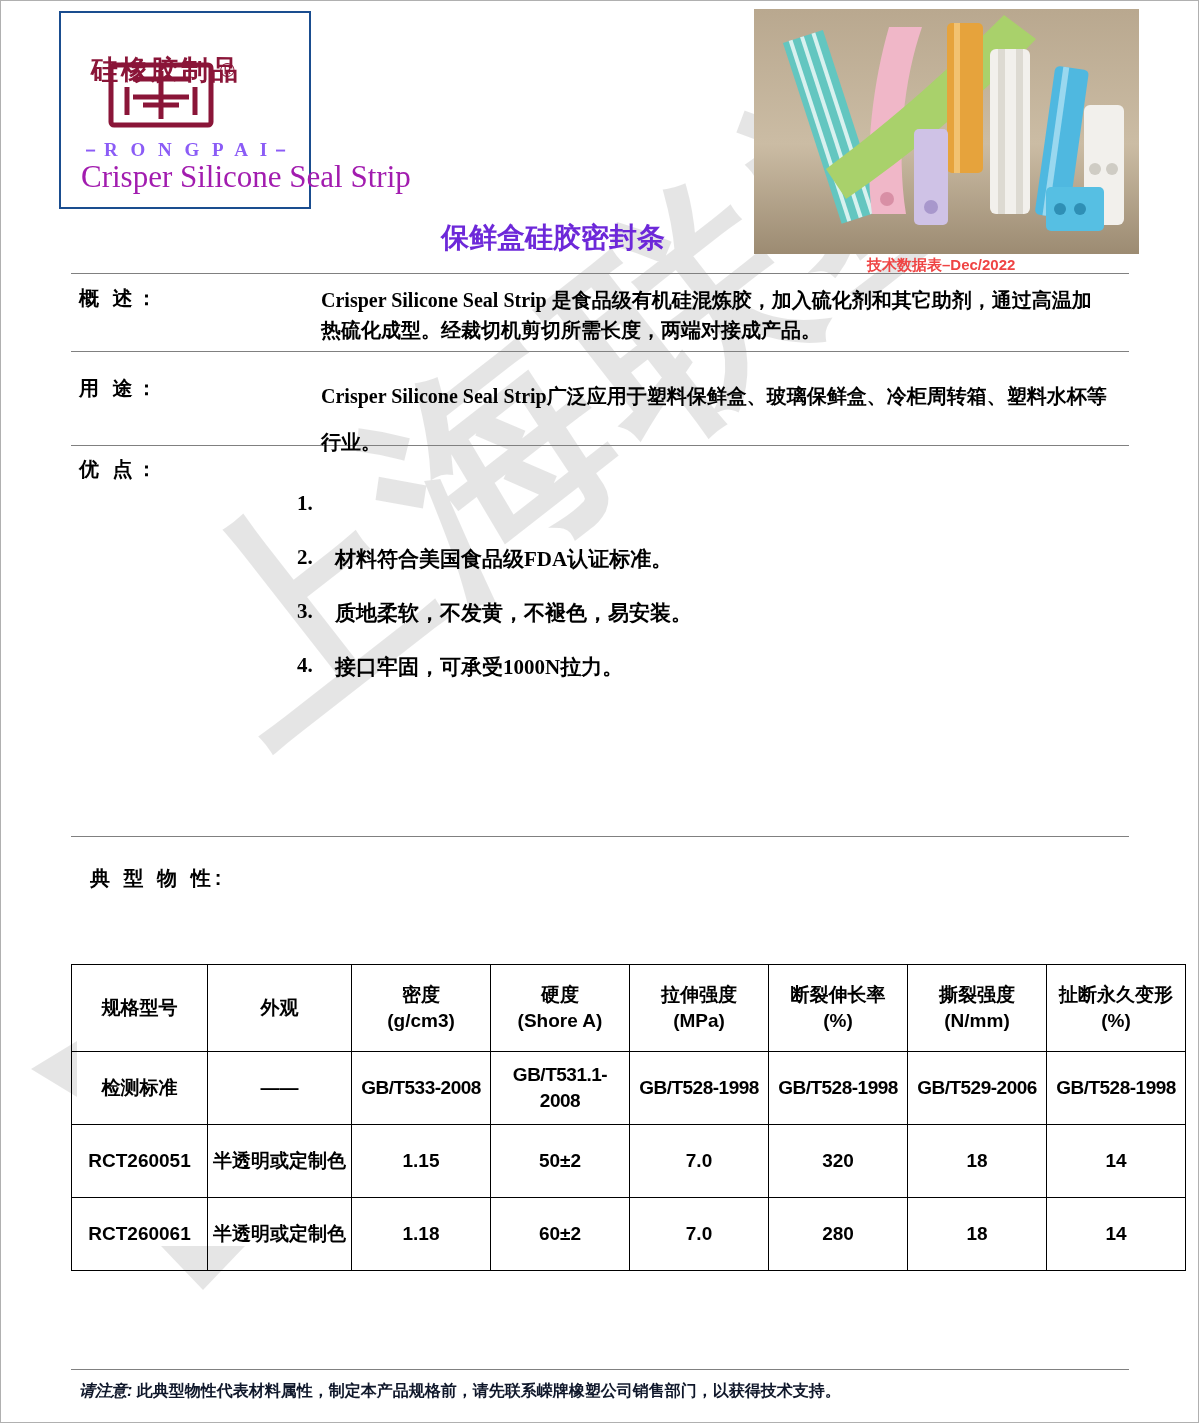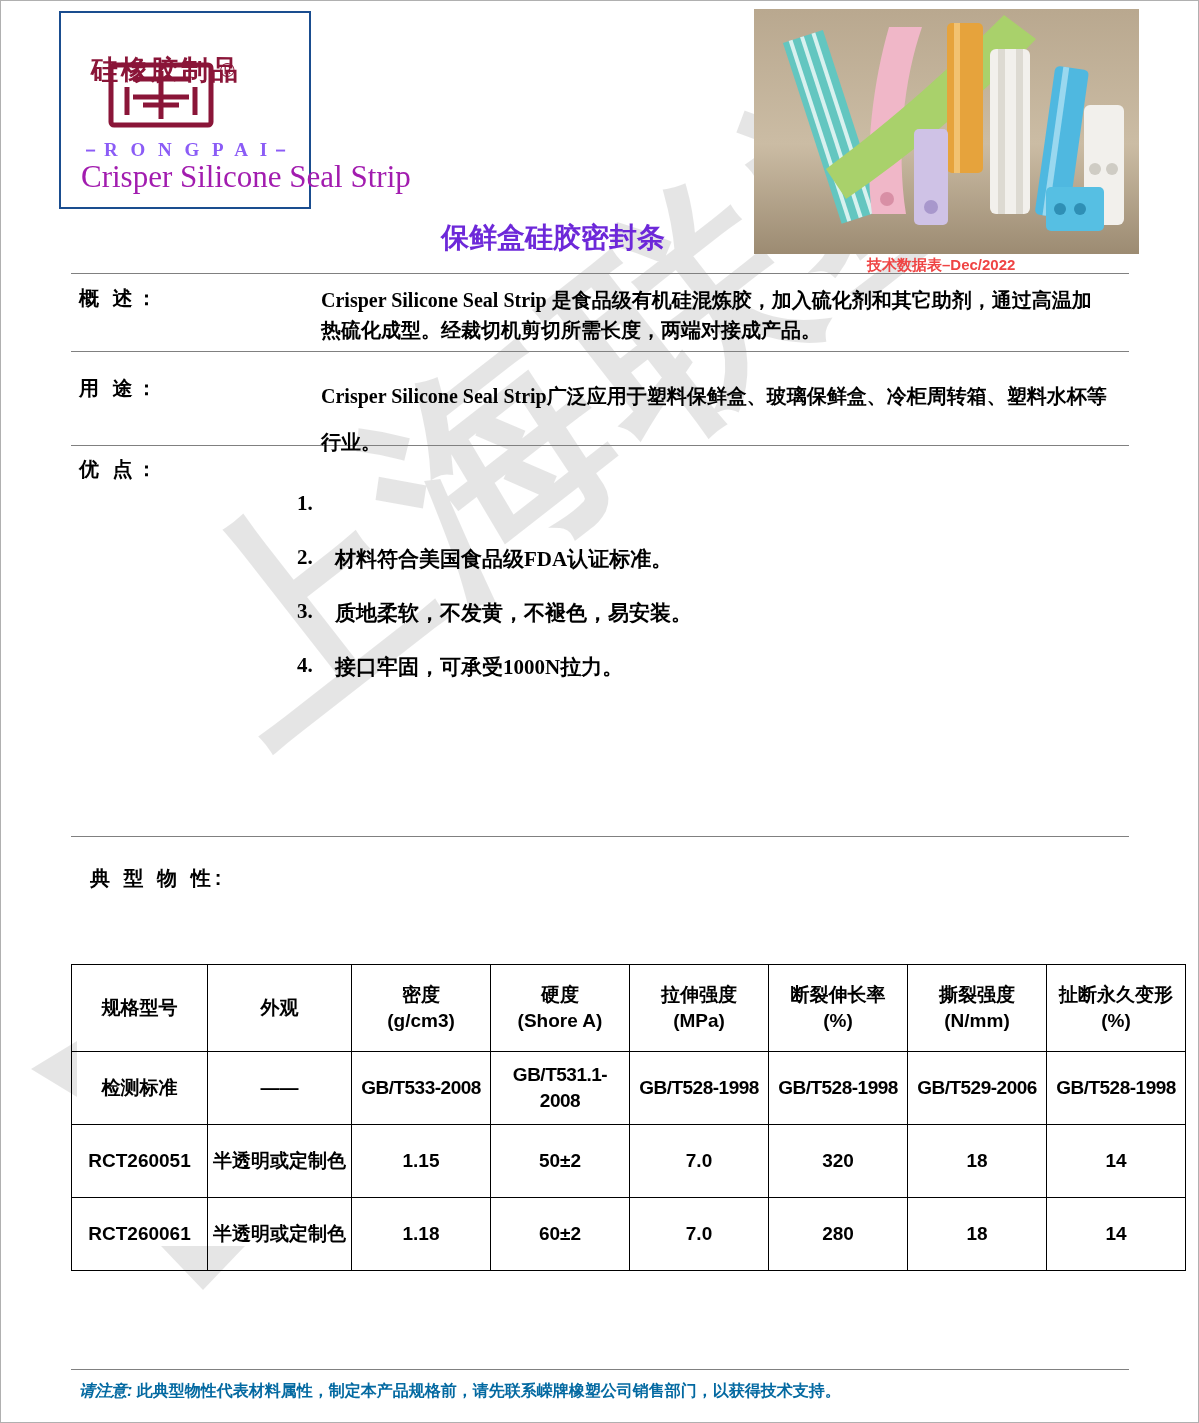--- a/index.html
+++ b/index.html
@@ -251,21 +251,21 @@
     background: #808080;
     z-index: 8;
   }
   .footer-text {
     position: absolute;
     left: 78px;
     top: 1380px;
     font-family: "Liberation Sans", sans-serif;
     font-size: 16px;
     font-weight: bold;
-    color: #0369a1;
+    color: #0f172a;
     z-index: 10;
   }
   .footer-text .lead { font-style: italic; }
 </style>
 </head>
 <body>
 
 <div class="page">
 
   <div class="watermark">

